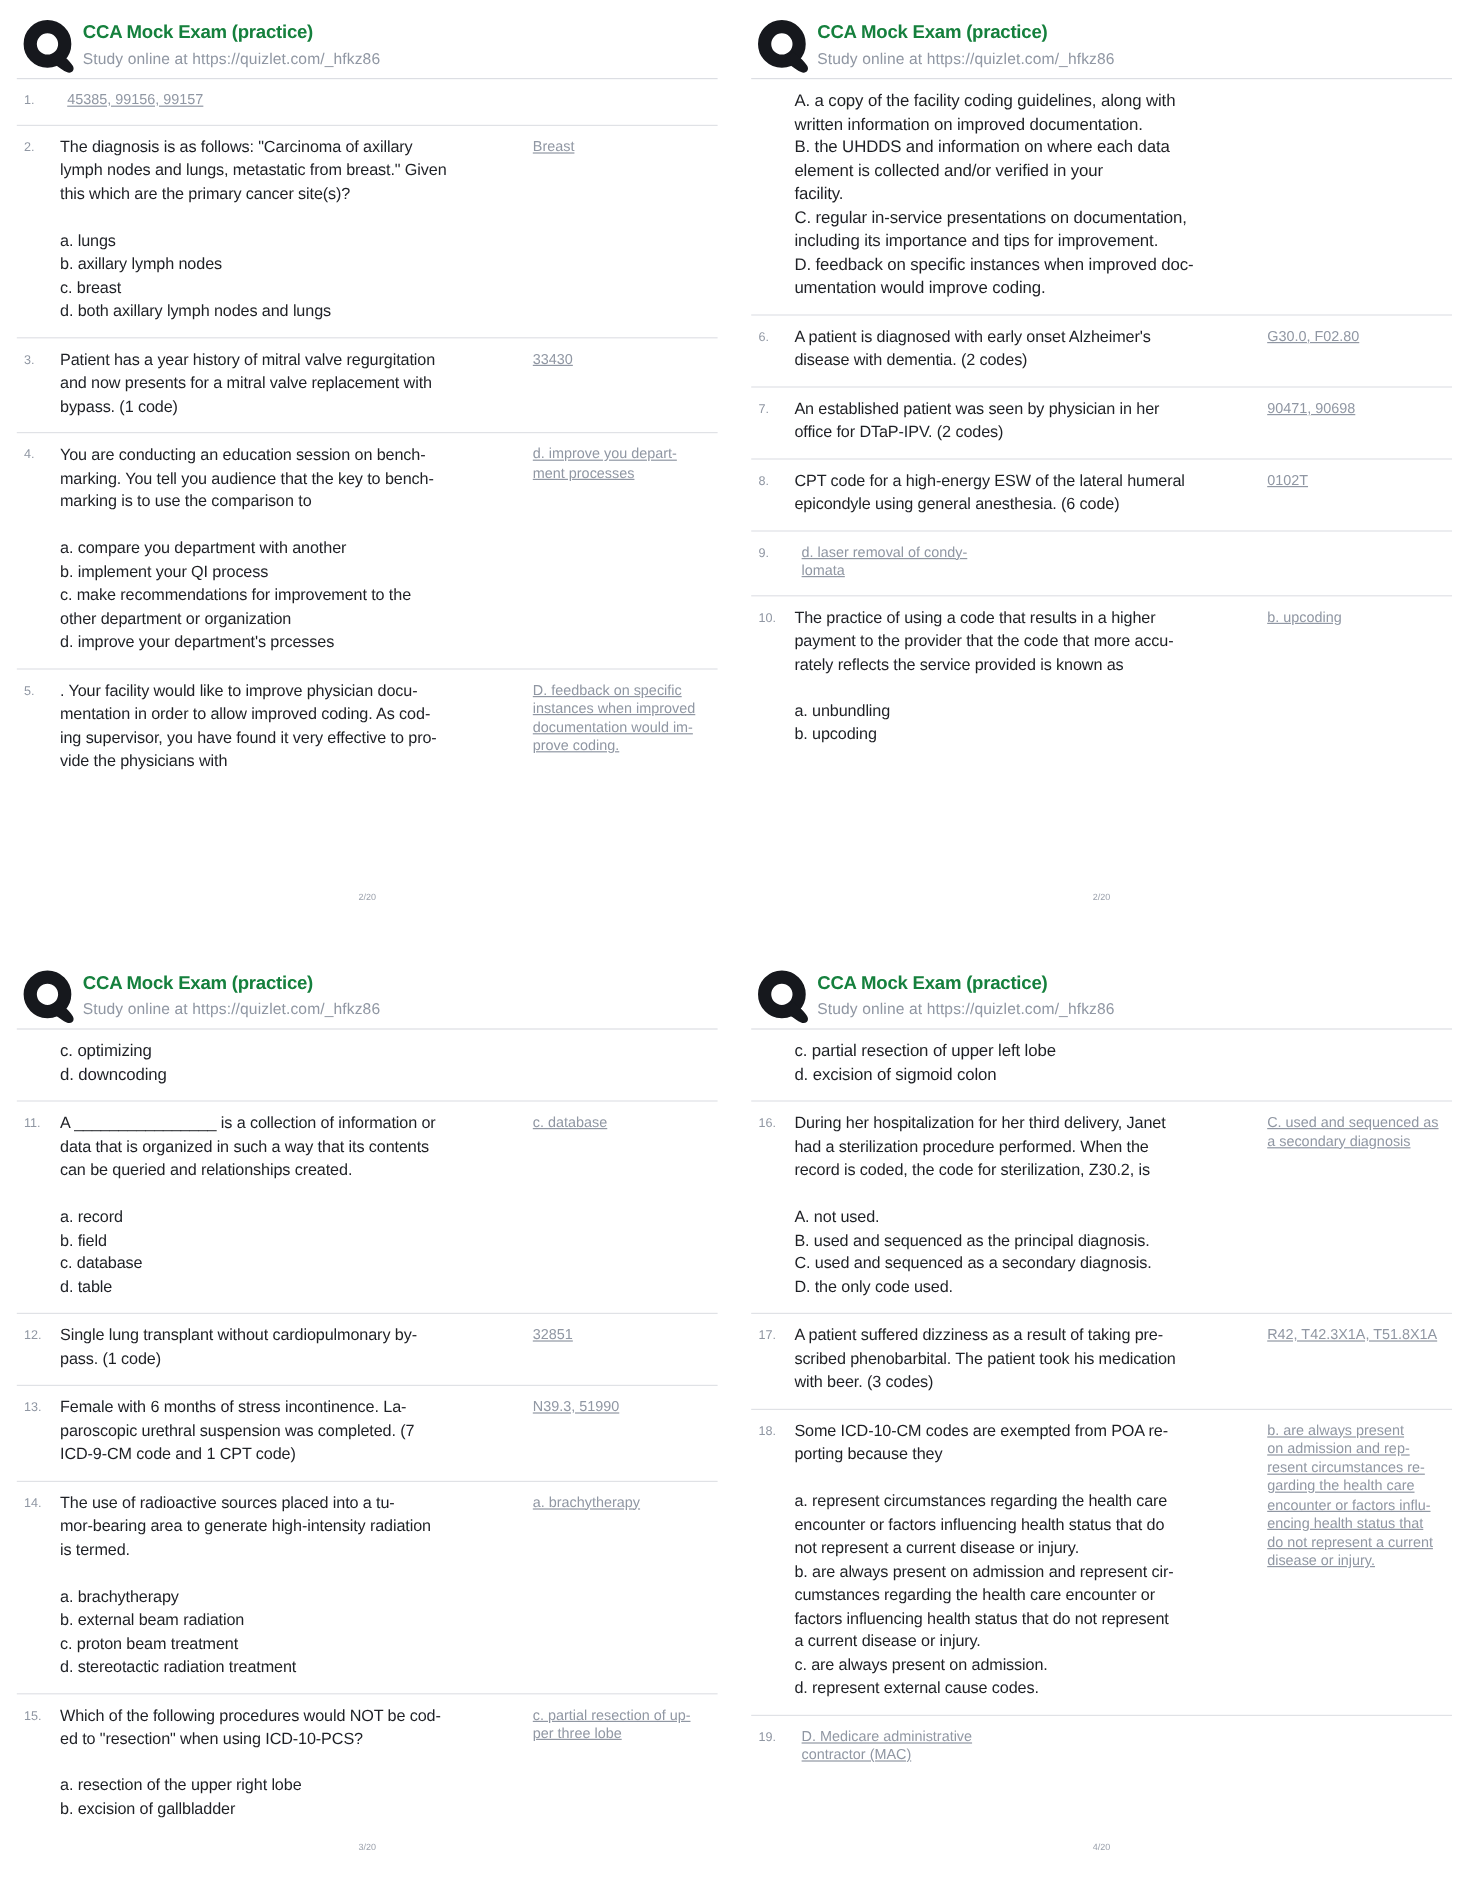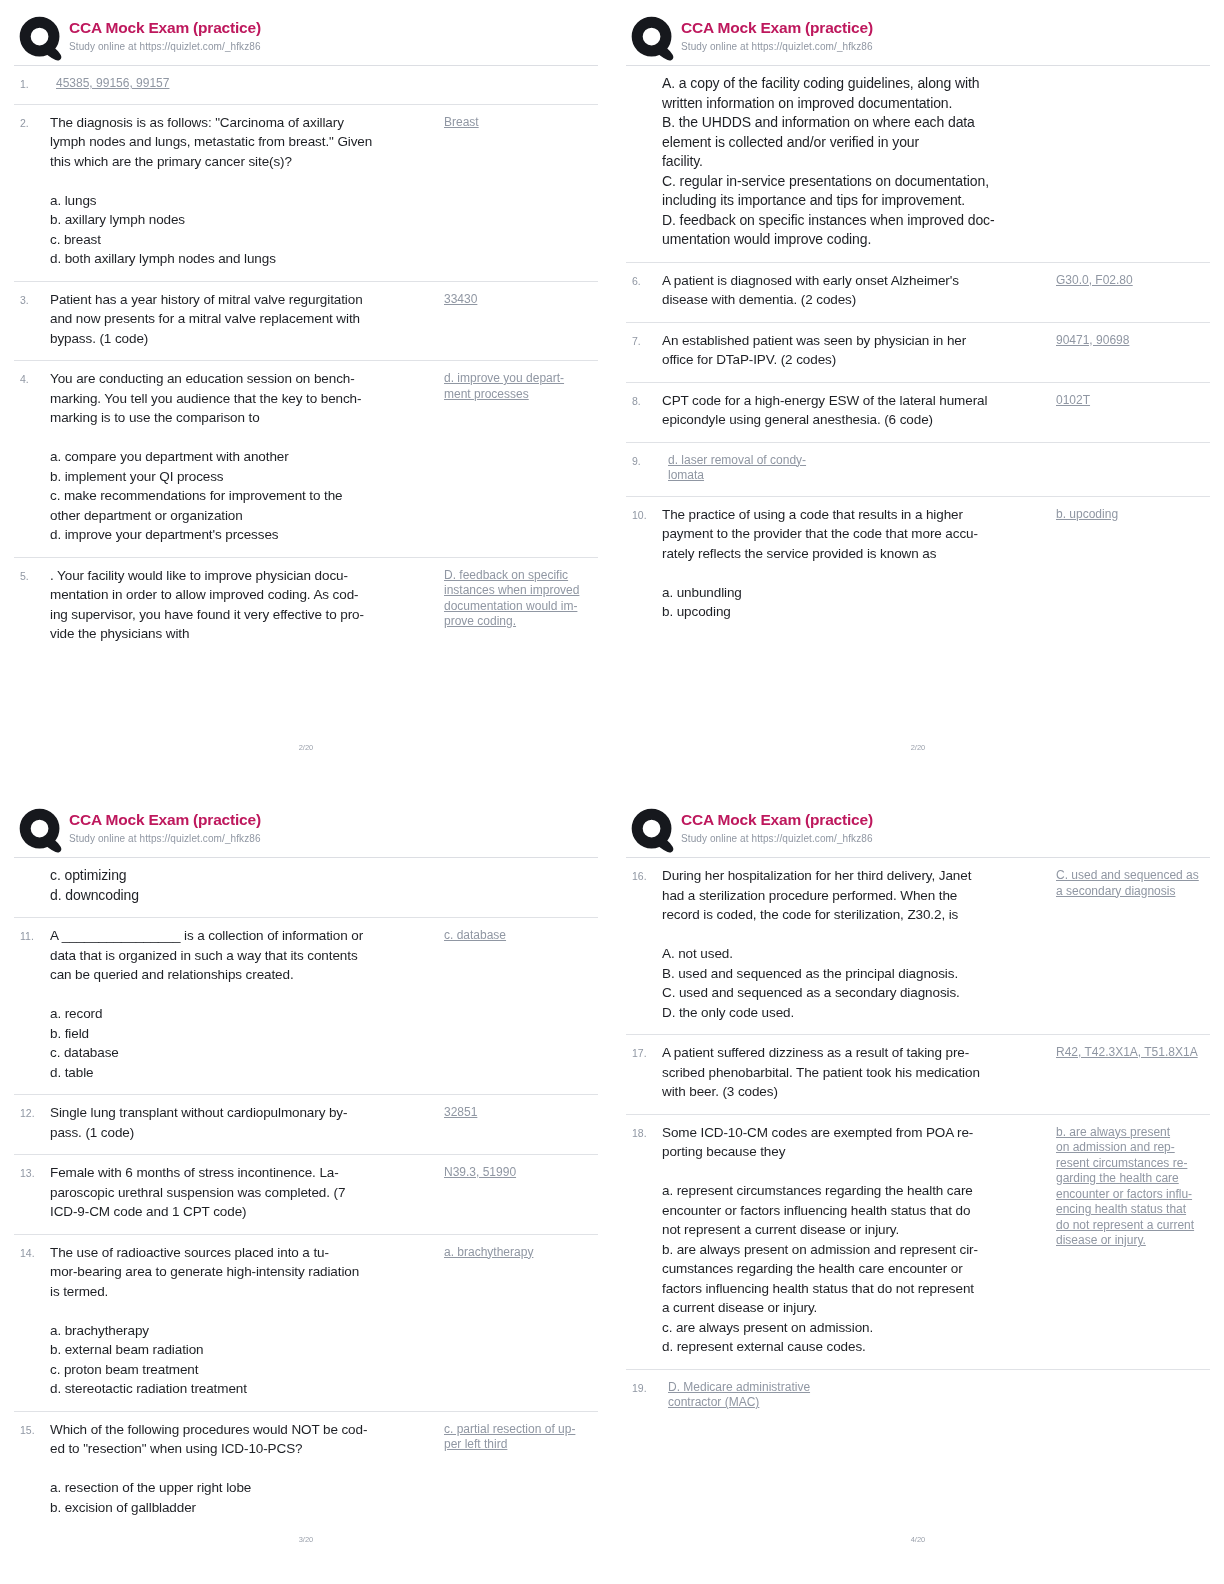--- a/index.html
+++ b/index.html
@@ -2,22 +2,22 @@
 <html><head>
 <meta charset="utf-8">
 <style>
   html,body { margin:0; padding:0; background:#ffffff; }
   body { width:1224px; height:1584px; font-family:"Liberation Sans", sans-serif; }
   .grid { display:grid; grid-template-columns:612px 612px; grid-template-rows:792px 792px; }
   .page { position:relative; width:612px; height:792px; overflow:hidden; background:#fff; }
   .header { display:flex; align-items:flex-start; padding:16px 14px 0 18px; }
   .logo { width:46px; height:46px; flex:0 0 46px; }
   .htext { margin-left:5px; padding-top:3px; }
-  .title { font-size:15.5px; font-weight:bold; color:#be185d; letter-spacing:-0.2px; line-height:1.2; }
-  .subtitle { font-size:10px; color:#9097a3; margin-top:3px; letter-spacing:0.1px; }
+  .title { font-size:15.5px; font-weight:bold; color:#15803d; letter-spacing:-0.2px; line-height:1.2; }
+  .subtitle { font-size:13px; color:#9097a3; margin-top:3px; letter-spacing:0.1px; }
   .hrule { border-top:1px solid #dcdee3; margin:3px 14px 0 14px; }
   .content { margin:0 14px; }
   .content .block + .block { border-top:1px solid #e0e2e6; }
   .qrow { display:flex; padding:8px 0 12px 6px; }
   .q-num { width:30px; flex:0 0 30px; font-size:10.5px; color:#9097a3; padding-top:4px; }
   .q-text { width:388px; flex:0 0 388px; font-size:13.5px; line-height:19.5px; color:#1e2025; white-space:pre-line; letter-spacing:-0.1px; }
   .q-ans { flex:1; font-size:12px; line-height:15.5px; color:#9097a3; white-space:pre-line; padding:2px 0 0 6px;text-decoration:underline; }
   .preblock { padding:8px 0 12px 36px; font-size:14px; line-height:19.5px; color:#1e2025; white-space:pre-line; letter-spacing:-0.1px; }
   .footer { position:absolute; bottom:40px; left:0; right:0; text-align:center; font-size:7.5px; color:#9ba1ac; }
 </style>
@@ -222,41 +222,43 @@
   </div>
 
   <div class="block qrow">
     <div class="q-num">15.</div>
     <div class="q-text">Which of the following procedures would NOT be cod-
 ed to "resection" when using ICD-10-PCS?
 
 a. resection of the upper right lobe
 b. excision of gallbladder</div>
     <div class="q-ans">c. partial resection of up-
-per left third</div>
+per three lobe</div>
   </div>
 </div>
     <div class="footer">3/20</div>
   </div>
 
   <div class="page">
     <div class="header">
       <span class="logo">
         <svg width="46" height="46" viewBox="0 0 48 48" aria-hidden="true">
           <circle cx="22.5" cy="21.5" r="15" fill="none" stroke="#16181d" stroke-width="11.5"></circle>
           <path d="M32 28 C36 31.5 41.5 35.5 44.5 40.5 C46.8 44.5 43.2 47.8 39.2 46 C33.8 43.5 28.5 39 25 35.5 Z" fill="#16181d"></path>
         </svg>
       </span>
       <div class="htext">
         <div class="title">CCA Mock Exam (practice)</div>
         <div class="subtitle">Study online at https://quizlet.com/_hfkz86</div>
       </div>
     </div>
     <div class="hrule"></div>
     <div class="content">
+  <div class="block preblock">c. partial resection of upper left lobe
+d. excision of sigmoid colon</div>
 
   <div class="block qrow">
     <div class="q-num">16.</div>
     <div class="q-text">During her hospitalization for her third delivery, Janet
 had a sterilization procedure performed. When the
 record is coded, the code for sterilization, Z30.2, is
 
 A. not used.
 B. used and sequenced as the principal diagnosis.
 C. used and sequenced as a secondary diagnosis.

